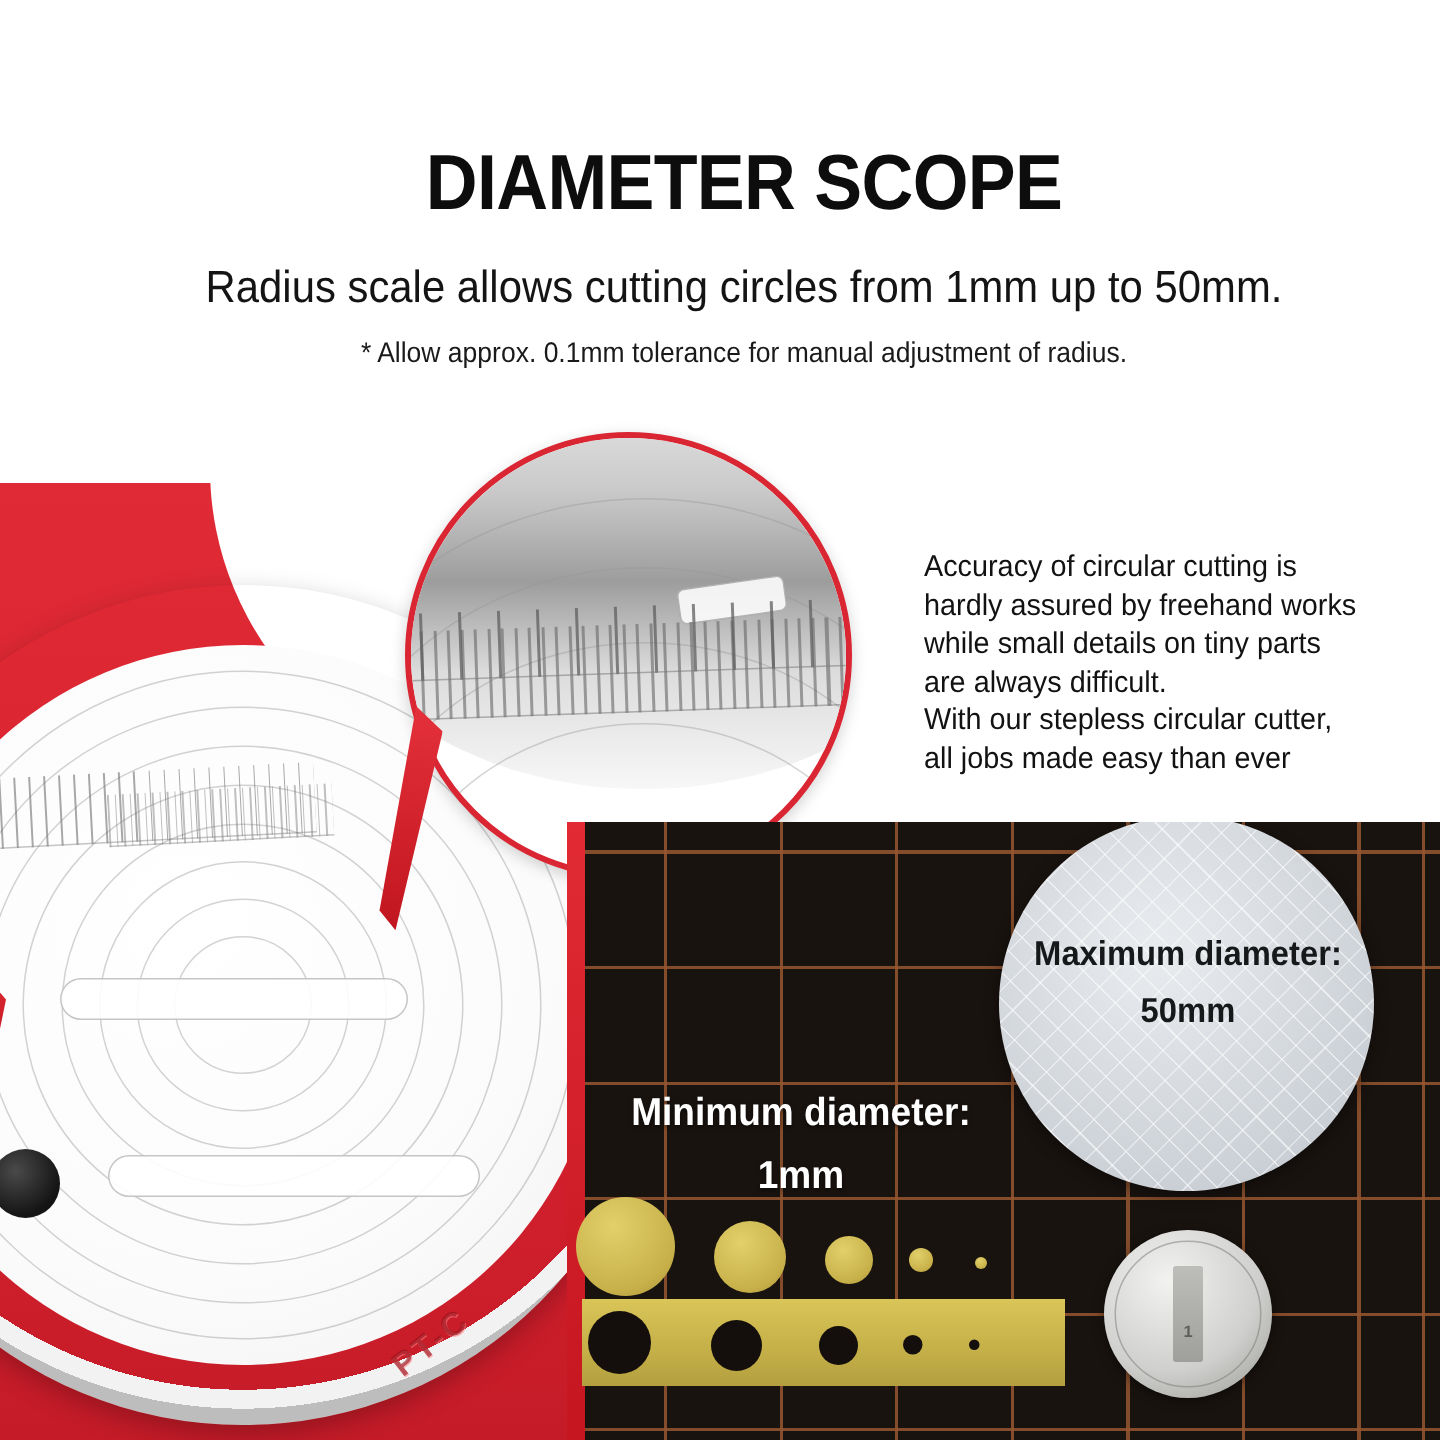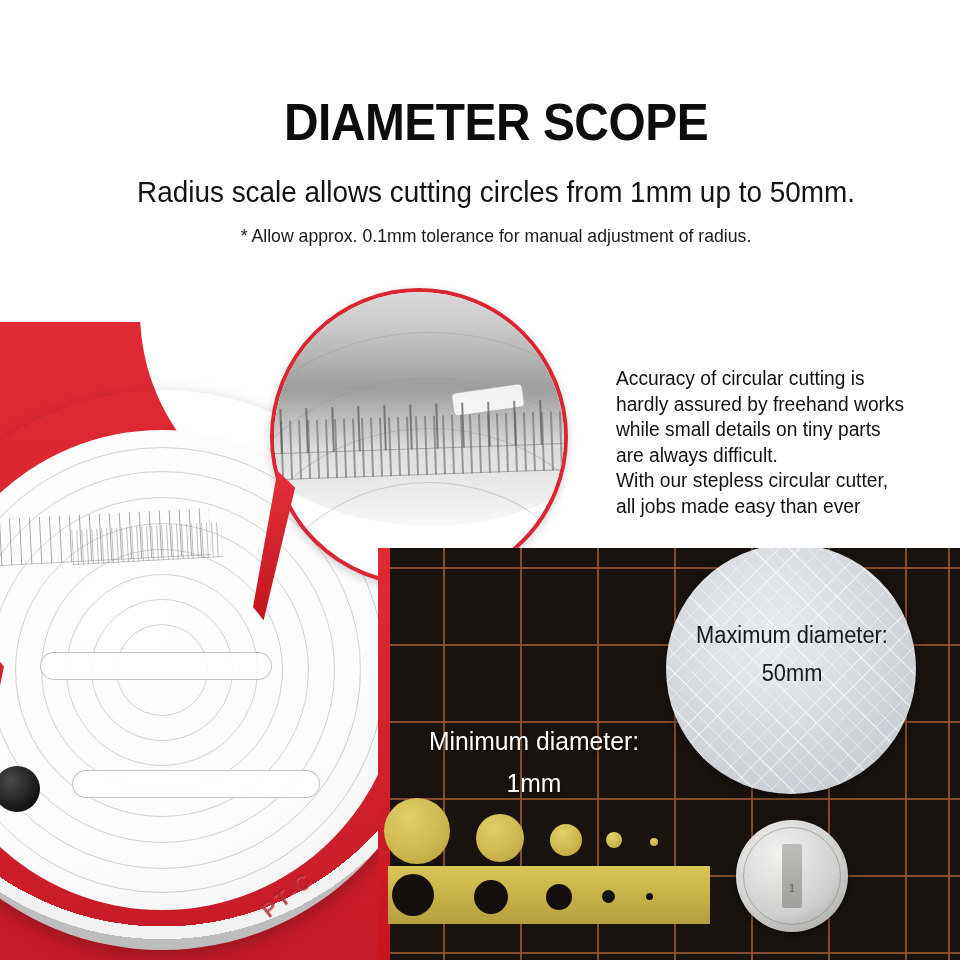--- a/index.html
+++ b/index.html
@@ -233,20 +233,21 @@
     transform: rotate(6deg);
   }
 
   
   #photo-mat {
     position: absolute;
     left: 378px; top: 248px;
     width: 582px; height: 412px;
     overflow: hidden;
     background: #17120f;
+    font-weight: bold;
   }
   .mat-grid {
     position: absolute;
     left: 0; top: 0; right: 0; bottom: 0;
     background-color: #19130f;
     background-image:
       repeating-linear-gradient(90deg, rgba(150,86,48,0.85) 0 2px, rgba(0,0,0,0) 2px 77px),
       repeating-linear-gradient(0deg,  rgba(150,86,48,0.85) 0 2px, rgba(0,0,0,0) 2px 77px);
     background-position: -12px -6px;
   }

